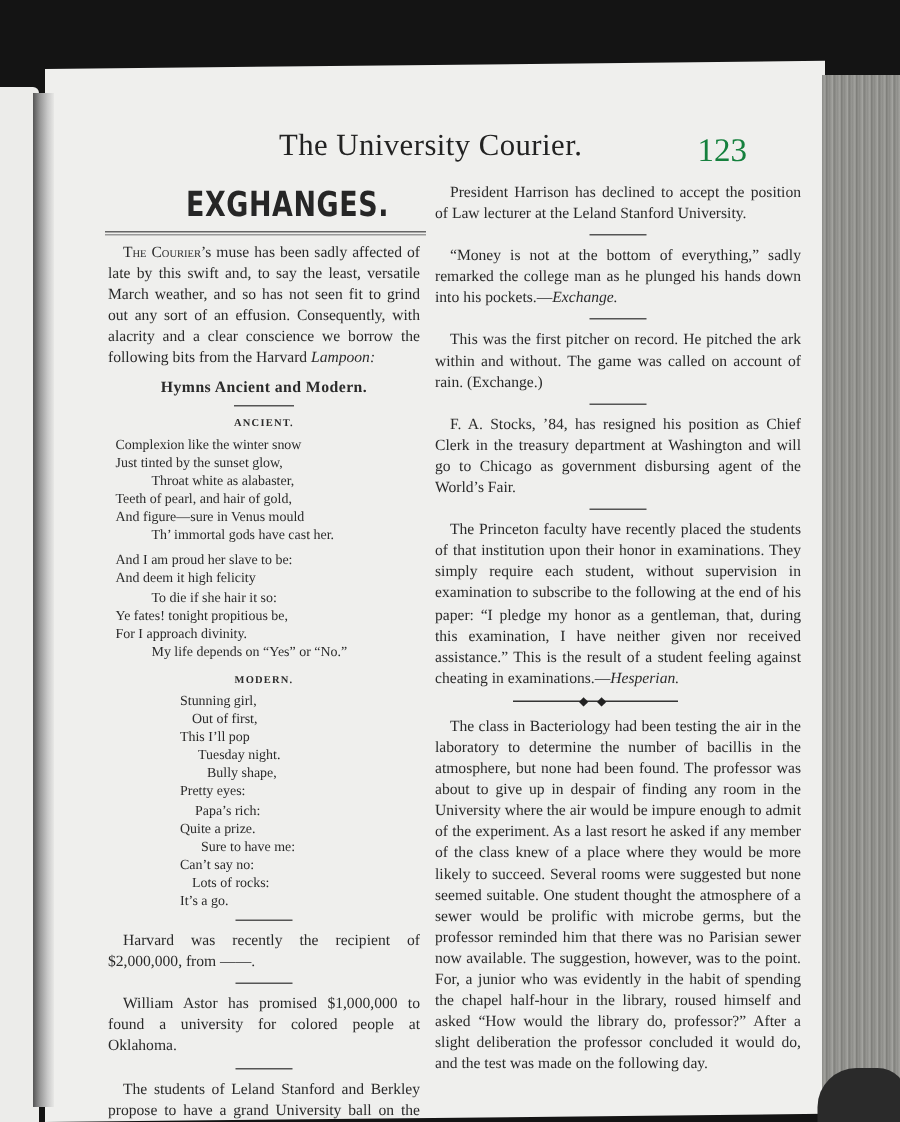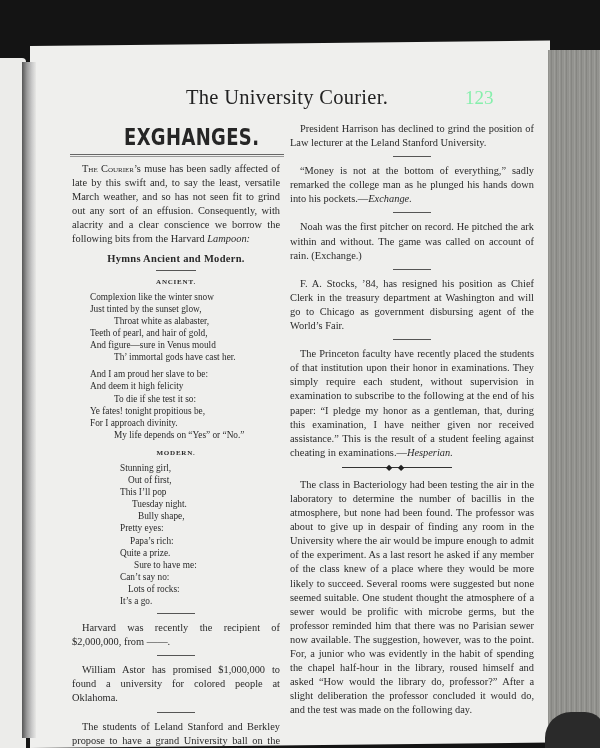--- a/index.html
+++ b/index.html
@@ -31,40 +31,40 @@
   .thumb {
     position: absolute; left: 545px; top: 712px; width: 60px; height: 40px;
     background: #2a2a2a; border-radius: 26px 20px 0 0;
   }
   .content { position: absolute; left: 0; top: 0; width: 517px; height: 748px; }
   .running-head {
     position: absolute; left: 186px; top: 86px;
     font-size: 20.5px; letter-spacing: 0.3px; color: #222;
   }
   .page-number {
-    position: absolute; left: 465px; top: 87px; font-size: 19px; color: #86efac;
+    position: absolute; left: 465px; top: 87px; font-size: 22px; color: #15803d;
   }
   .col { position: absolute; font-size: 10.4px; line-height: 14.1px; text-align: justify; }
   .col-left { left: 72px; top: 122px; width: 208px; }
   .col-right { left: 290px; top: 122px; width: 244px; }
   .section-title {
     font-family: "DejaVu Sans", sans-serif; font-weight: bold; font-size: 23px;
     letter-spacing: 0.5px; transform: scaleX(0.78); transform-origin: left center;
     margin-left: 52px; height: 30px; line-height: 30px; color: #262626;
   }
   .title-rule { height: 0; border-top: 1px solid #666; border-bottom: 1px solid #999; padding-top: 1px; margin: 2px 0 5px -2px; width: 214px; }
   p { margin: 0; text-indent: 10px; }
   .sc { font-variant: small-caps; }
   .poem-title { text-align: center; font-weight: bold; font-size: 10.5px; margin: 5px 0 3px; letter-spacing: 0.3px; }
   .short-rule { width: 40px; height: 1px; background: #555; margin: 4px auto; }
   .poem-sub { text-align: center; font-size: 7px; letter-spacing: 0.8px; font-weight: bold; margin: 4px 0 2px; }
   .poem { font-size: 9.3px; line-height: 12.1px; }
   .poem .ln { white-space: nowrap; }
   .stanza { margin-bottom: 5px; }
-  .ancient { margin-left: 18px; }
+  .ancient { margin-left: 5px; }
   .ancient .i { padding-left: 24px; }
   .modern { margin-left: 48px; }
   .modern .i1 { padding-left: 8px; }
   .modern .i2 { padding-left: 12px; }
   .modern .i3 { padding-left: 18px; }
   .modern .i4 { padding-left: 10px; }
   .modern .i5 { padding-left: 14px; }
   .modern .i6 { padding-left: 8px; }
   .sep { width: 38px; height: 1px; background: #555; margin: 6px auto 7px; }
   .ornament { text-align: center; margin: 4px 0 6px; height: 8px; position: relative; }
@@ -101,21 +101,21 @@
         <div class="ln">Complexion like the winter snow</div>
         <div class="ln">Just tinted by the sunset glow,</div>
         <div class="ln i">Throat white as alabaster,</div>
         <div class="ln">Teeth of pearl, and hair of gold,</div>
         <div class="ln">And figure—sure in Venus mould</div>
         <div class="ln i">Th’ immortal gods have cast her.</div>
       </div>
       <div class="stanza">
         <div class="ln">And I am proud her slave to be:</div>
         <div class="ln">And deem it high felicity</div>
-        <div class="ln i">To die if she test it so:</div>
+        <div class="ln i">To die if she hair it so:</div>
         <div class="ln">Ye fates! tonight propitious be,</div>
         <div class="ln">For I approach divinity.</div>
         <div class="ln i">My life depends on “Yes” or “No.”</div>
       </div>
     </div>
 
     <div class="poem-sub">MODERN.</div>
     <div class="poem modern">
       <div class="ln">Stunning girl,</div>
       <div class="ln i1">Out of first,</div>
@@ -133,25 +133,25 @@
 
     <div class="sep"></div>
     <p>Harvard was recently the recipient of $2,000,000, from ——.</p>
     <div class="sep"></div>
     <p>William Astor has promised $1,000,000 to found a university for colored people at Oklahoma.</p>
     <div class="sep"></div>
     <p>The students of Leland Stanford and Berkley propose to have a grand University ball on the first Friday in April. They wish to make the affair the chief social event in San Francisco society and to establish the custom of having an annual University ball.</p>
   </div>
 
   <div class="col col-right">
-    <p>President Harrison has declined to grind the position of Law lecturer at the Leland Stanford University.</p>
+    <p>President Harrison has declined to accept the position of Law lecturer at the Leland Stanford University.</p>
     <div class="sep"></div>
     <p><span>“Money is not at the bottom of everything,” sadly remarked the college man as he plunged his hands down into his pockets.—</span><em>Exchange.</em></p>
     <div class="sep"></div>
-    <p>Noah was the first pitcher on record. He pitched the ark within and without. The game was called on account of rain. (Exchange.)</p>
+    <p>This was the first pitcher on record. He pitched the ark within and without. The game was called on account of rain. (Exchange.)</p>
     <div class="sep"></div>
     <p>F. A. Stocks, ’84, has resigned his position as Chief Clerk in the treasury department at Washington and will go to Chicago as government disbursing agent of the World’s Fair.</p>
     <div class="sep"></div>
     <p><span>The Princeton faculty have recently placed the students of that institution upon their honor in examinations. They simply require each student, without supervision in examination to subscribe to the following at the end of his paper: “I pledge my honor as a gentleman, that, during this examination, I have neither given nor received assistance.” This is the result of a student feeling against cheating in examinations.—</span><em>Hesperian.</em></p>
     <div class="ornament">
       <span class="bar"></span>
       <span class="dot d1">◆</span>
       <span class="dot d2">◆</span>
     </div>
     <p>The class in Bacteriology had been testing the air in the laboratory to determine the number of bacillis in the atmosphere, but none had been found. The professor was about to give up in despair of finding any room in the University where the air would be impure enough to admit of the experiment. As a last resort he asked if any member of the class knew of a place where they would be more likely to succeed. Several rooms were suggested but none seemed suitable. One student thought the atmosphere of a sewer would be prolific with microbe germs, but the professor reminded him that there was no Parisian sewer now available. The suggestion, however, was to the point. For, a junior who was evidently in the habit of spending the chapel half-hour in the library, roused himself and asked “How would the library do, professor?” After a slight deliberation the professor concluded it would do, and the test was made on the following day.</p>

